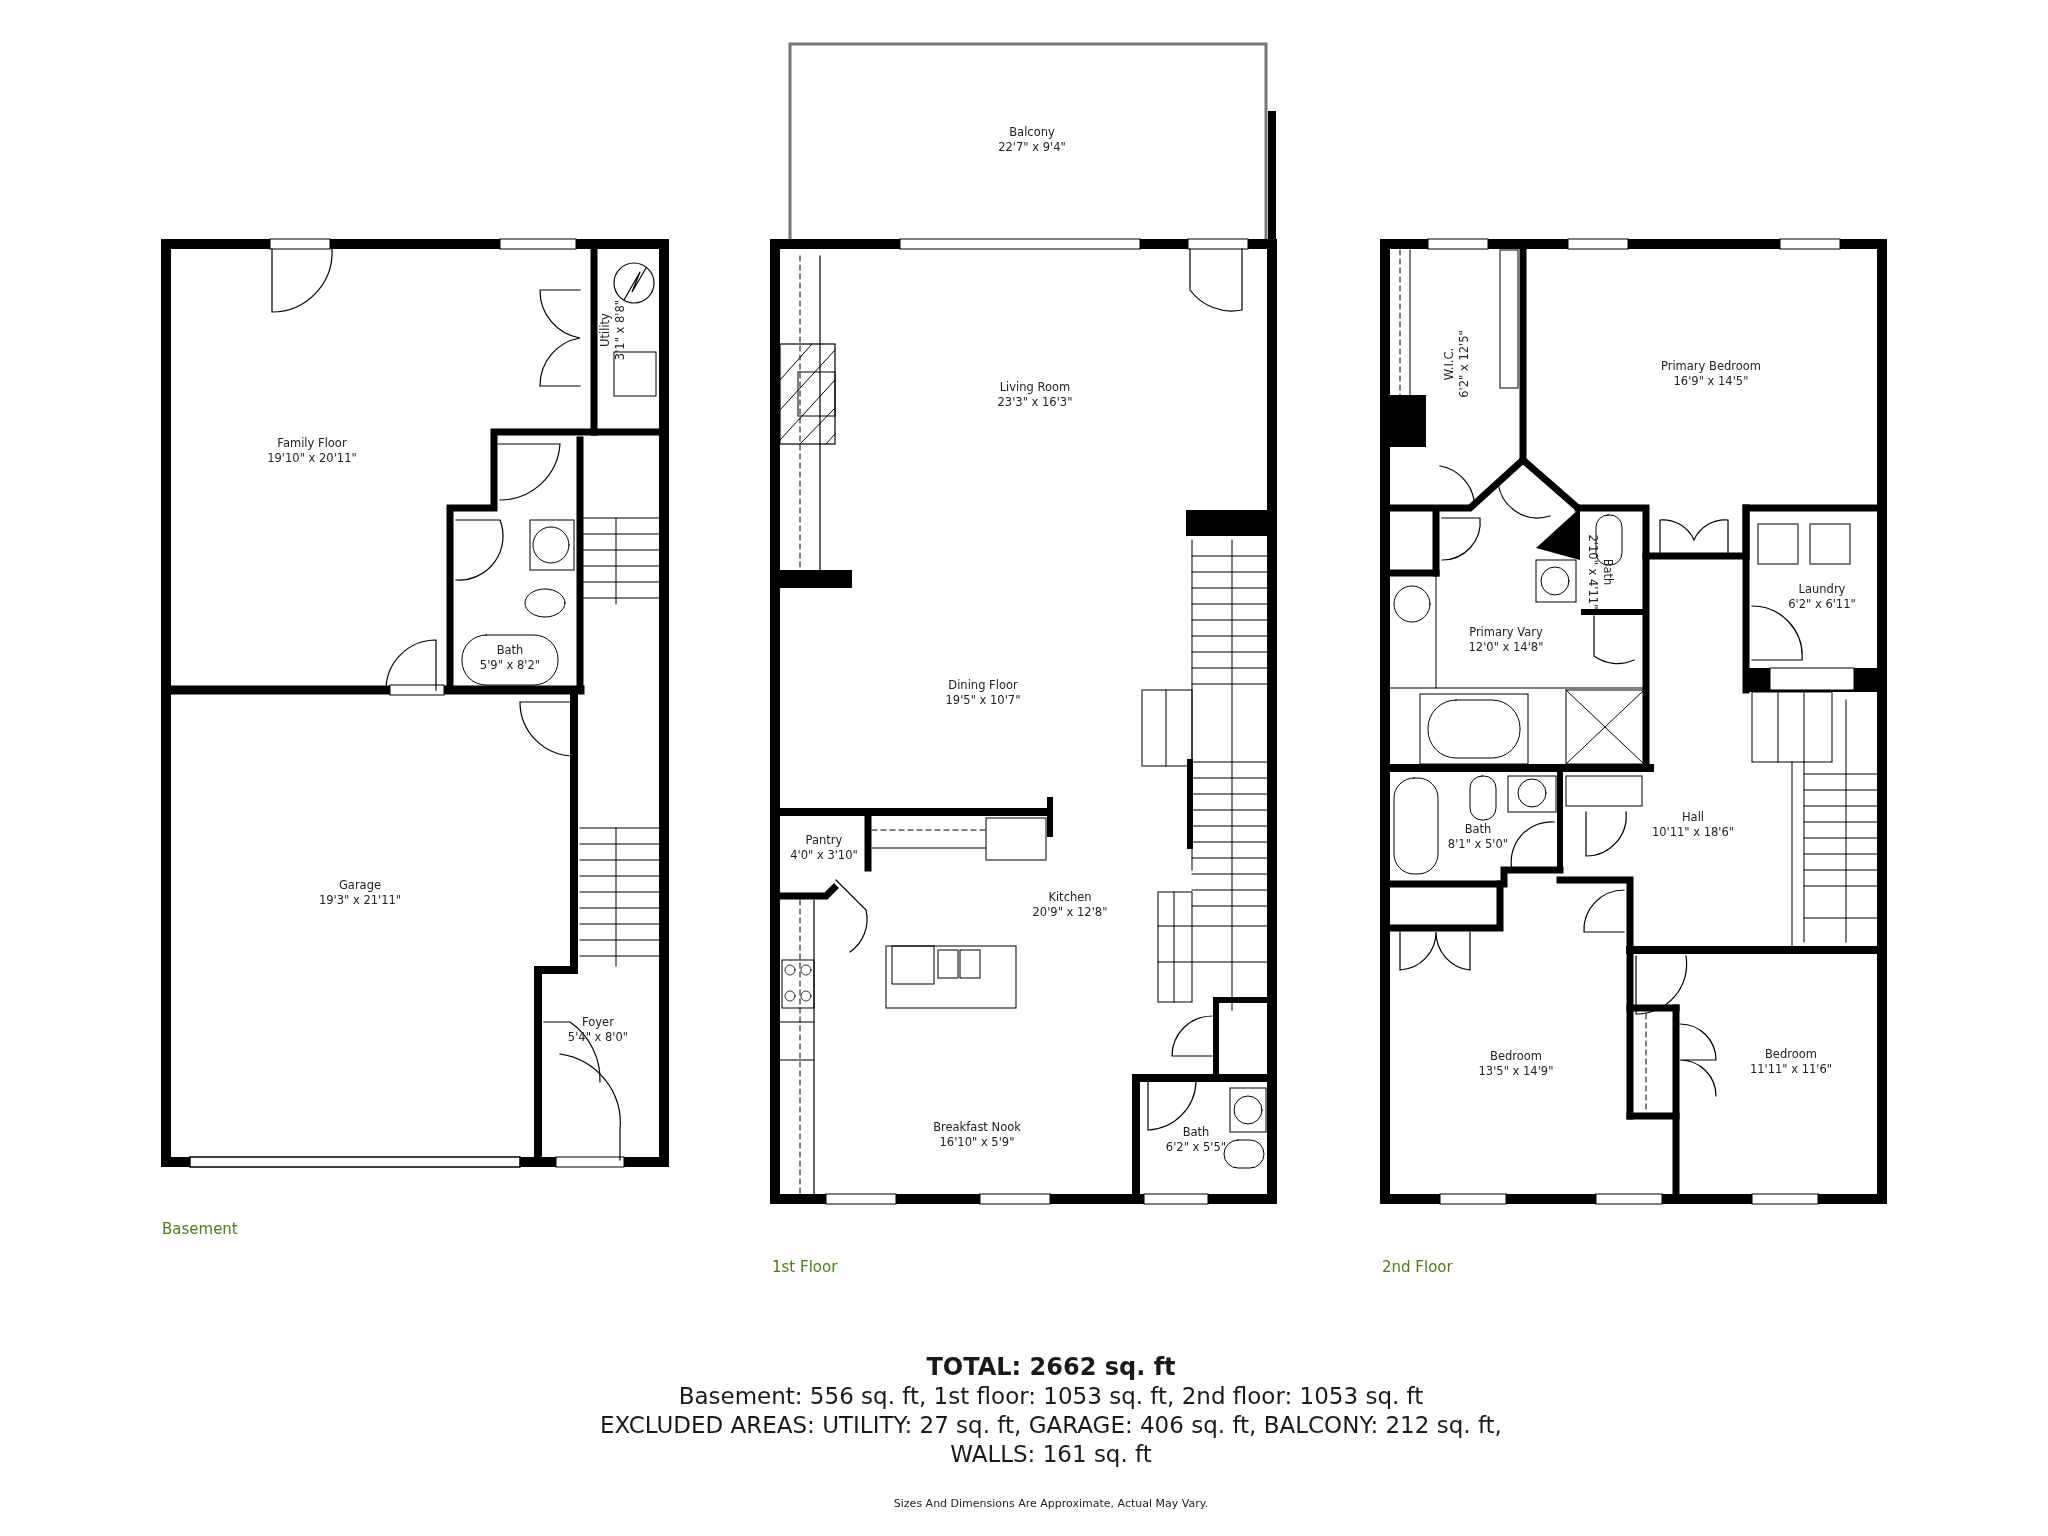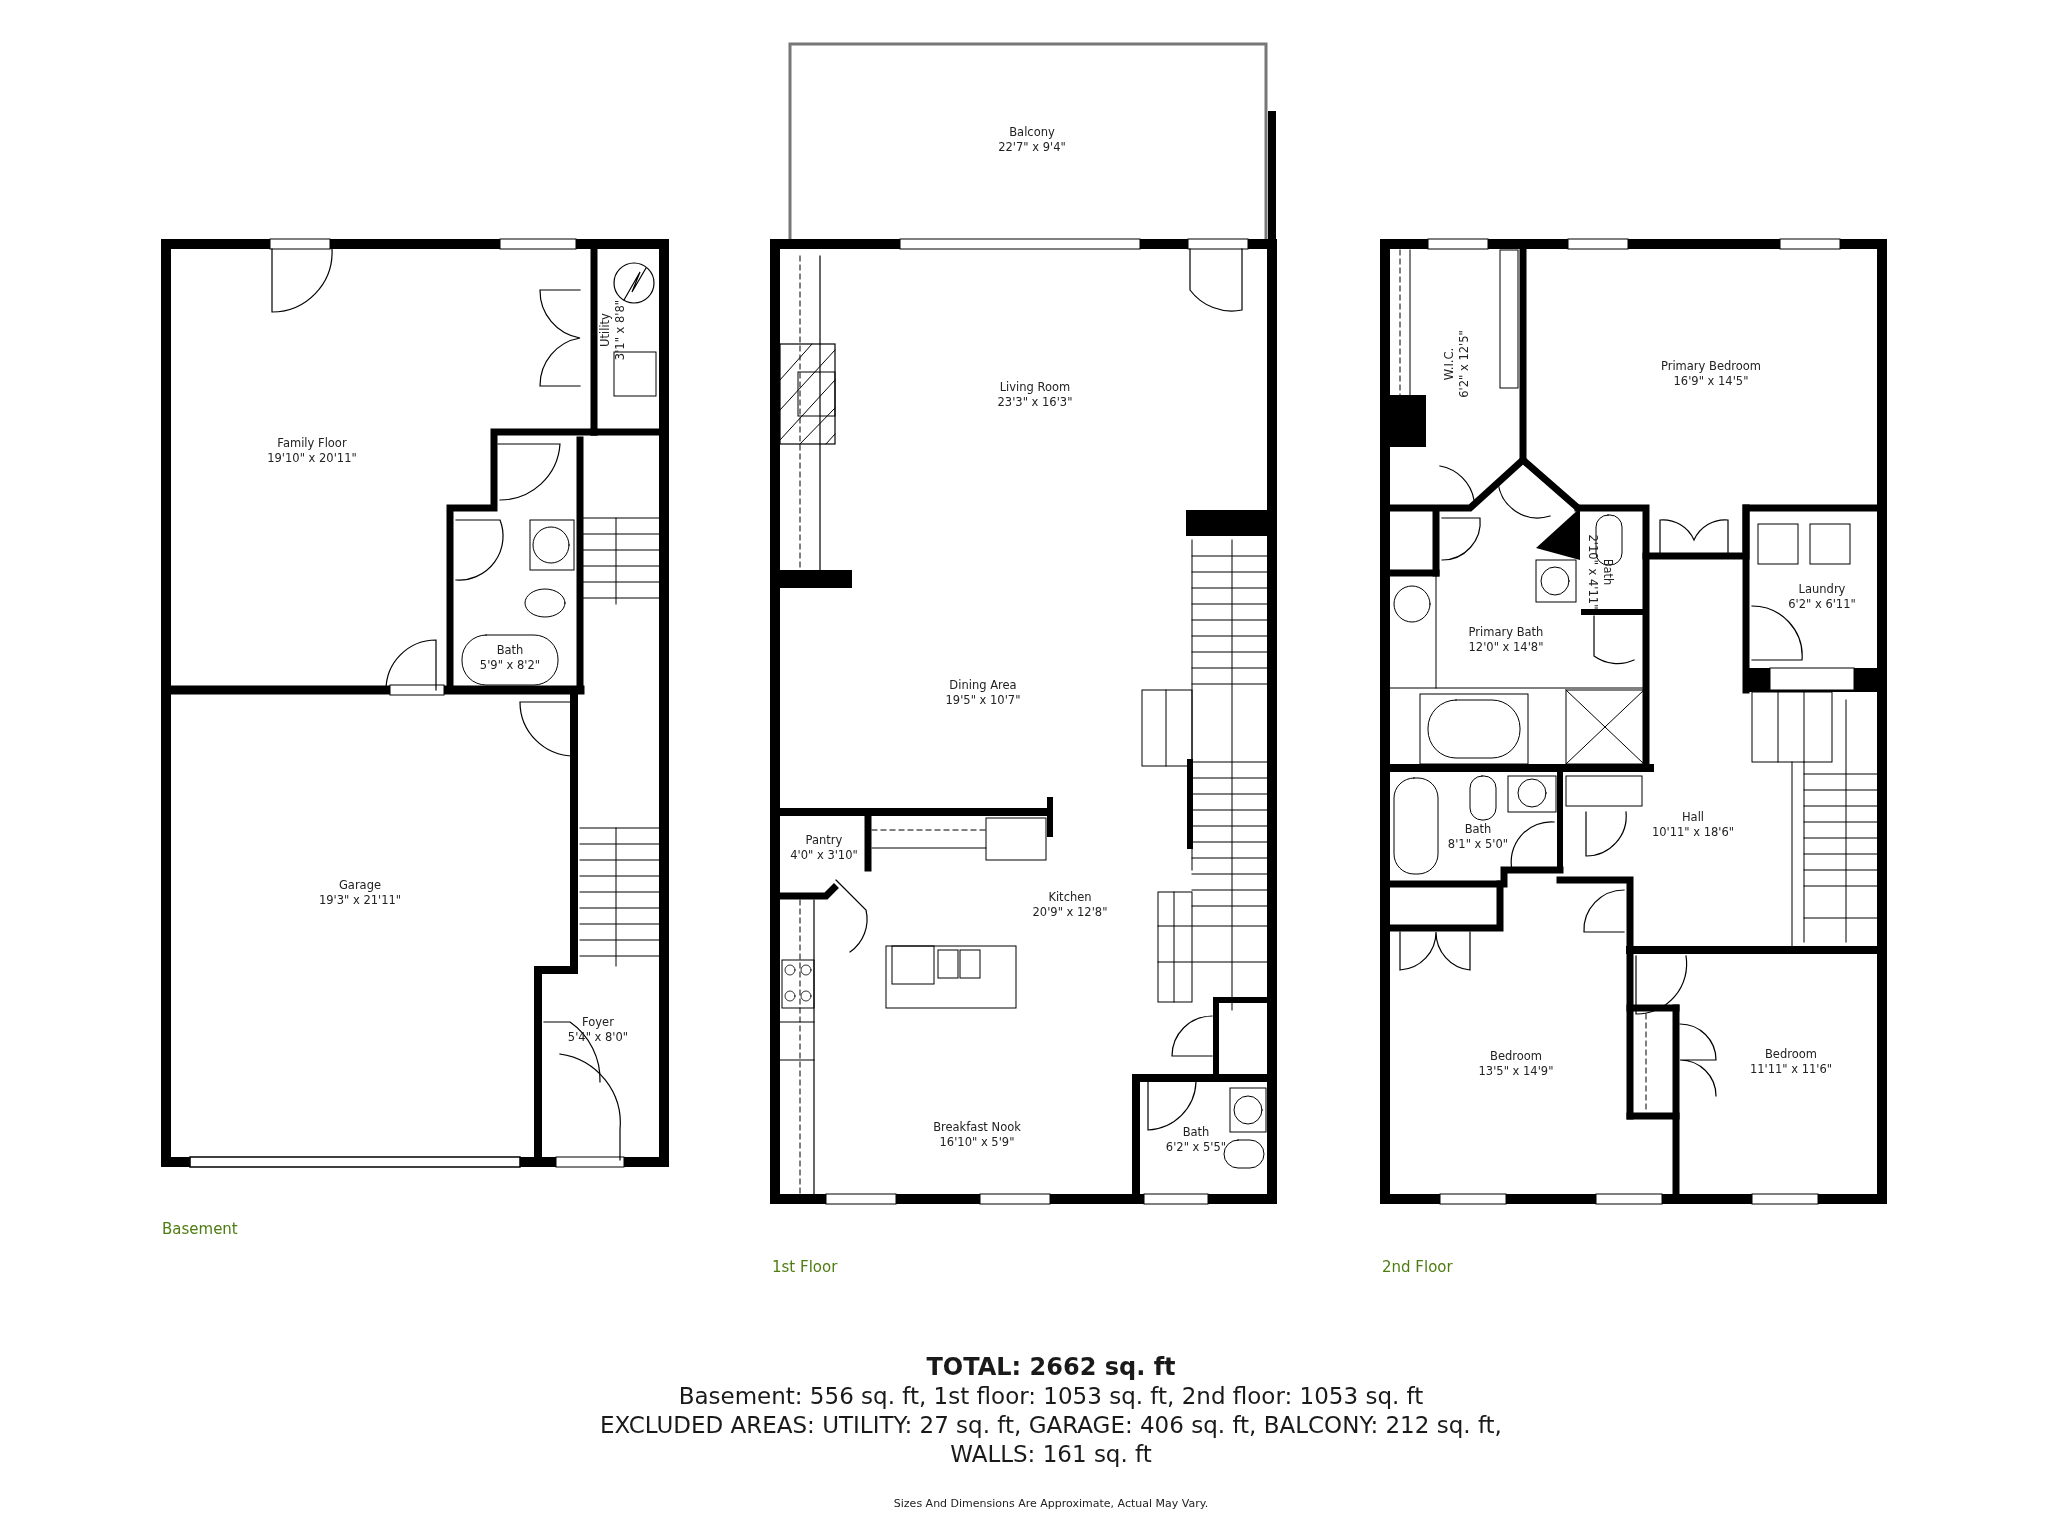--- a/index.html
+++ b/index.html
@@ -299,21 +299,21 @@
 
 <div class="room-label" style="left:1032px;top:140px">
   <div>Balcony</div>
   <div>22'7" x 9'4"</div>
 </div>
 <div class="room-label" style="left:1035px;top:395px">
   <div>Living Room</div>
   <div>23'3" x 16'3"</div>
 </div>
 <div class="room-label" style="left:983px;top:693px">
-  <div>Dining Area</div>
+  <div>Dining Floor</div>
   <div>19'5" x 10'7"</div>
 </div>
 <div class="room-label" style="left:824px;top:848px">
   <div>Pantry</div>
   <div>4'0" x 3'10"</div>
 </div>
 <div class="room-label" style="left:1070px;top:905px">
   <div>Kitchen</div>
   <div>20'9" x 12'8"</div>
 </div>
@@ -336,21 +336,21 @@
 </div>
 <div class="room-label vert90" style="left:1600px;top:572px">
   <div>Bath</div>
   <div>2'10" x 4'11"</div>
 </div>
 <div class="room-label" style="left:1822px;top:597px">
   <div>Laundry</div>
   <div>6'2" x 6'11"</div>
 </div>
 <div class="room-label" style="left:1506px;top:640px">
-  <div>Primary Bath</div>
+  <div>Primary Vary</div>
   <div>12'0" x 14'8"</div>
 </div>
 <div class="room-label" style="left:1478px;top:837px">
   <div>Bath</div>
   <div>8'1" x 5'0"</div>
 </div>
 <div class="room-label" style="left:1693px;top:825px">
   <div>Hall</div>
   <div>10'11" x 18'6"</div>
 </div>

